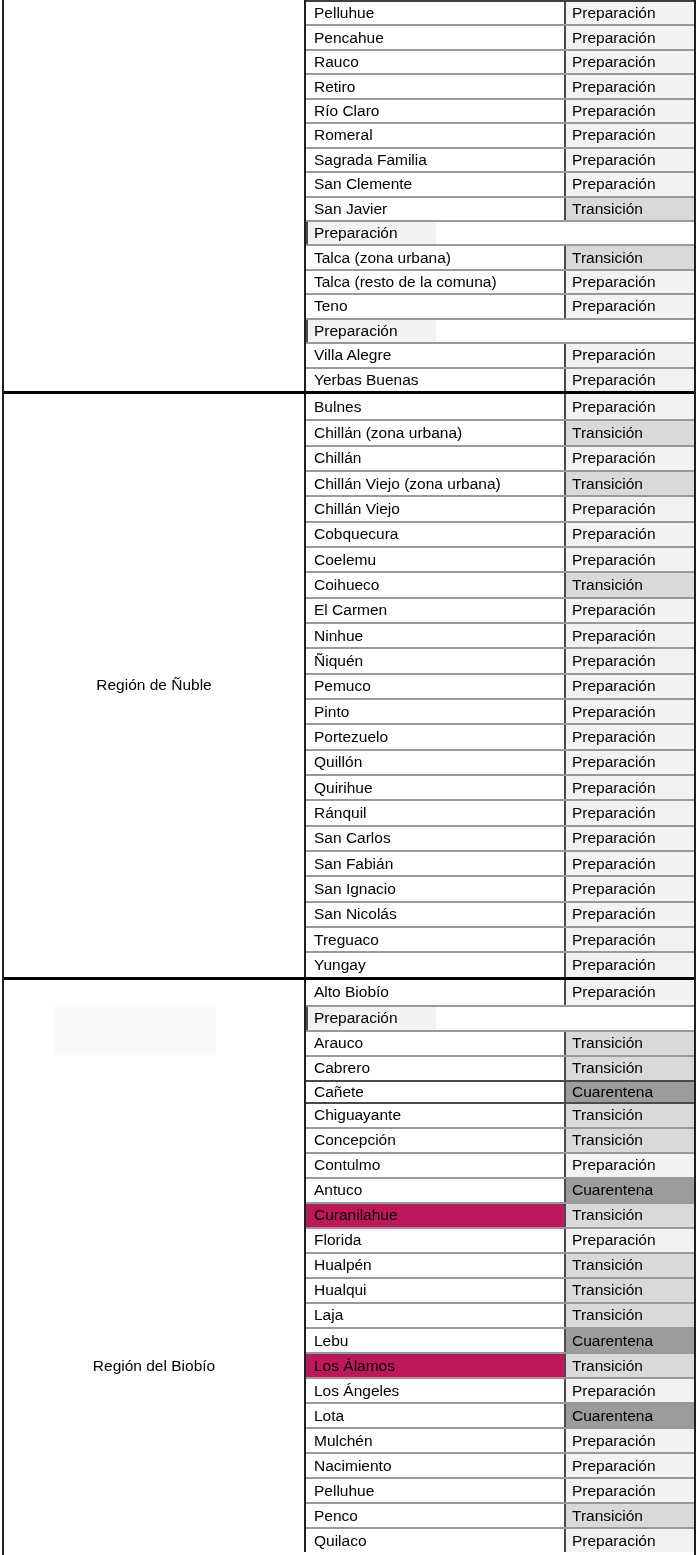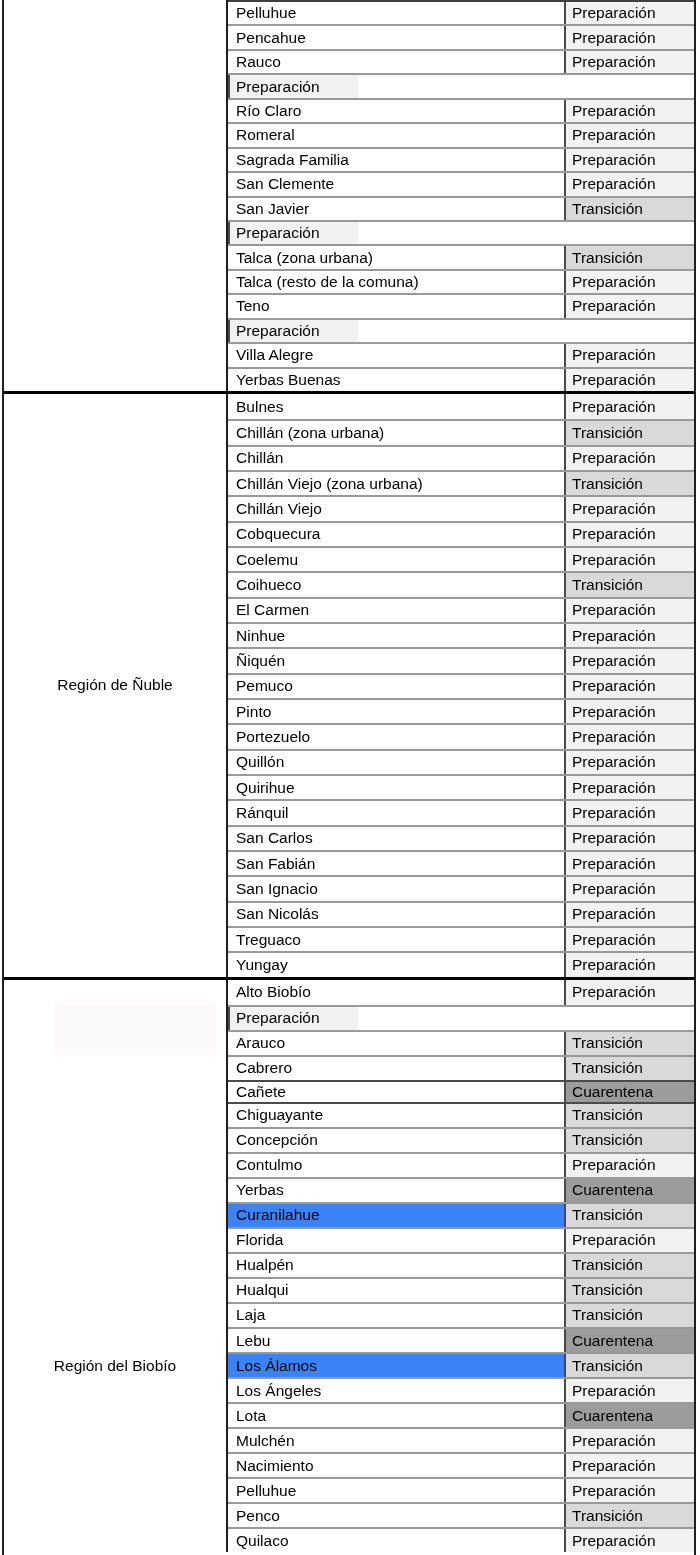--- a/index.html
+++ b/index.html
@@ -25,21 +25,21 @@
     background: #ffffff;
   }
   .section {
     display: flex;
     box-sizing: border-box;
   }
   .section.sep {
     border-top: 3px solid #000000;
   }
   .region-cell {
-    width: 224px;
+    width: 302px;
     flex-shrink: 0;
     box-sizing: border-box;
     border-right: 2px solid #1f1f1f;
     position: relative;
     background: #ffffff;
   }
   .region-label {
     position: absolute;
     left: 0;
     right: 0;
@@ -80,21 +80,21 @@
     flex: 1;
     min-width: 0;
     display: flex;
     align-items: center;
     padding-left: 8px;
     background: #ffffff;
     white-space: nowrap;
     overflow: hidden;
   }
   .row.highlight .commune {
-    background: #3b82f6;
+    background: #be185d;
   }
   .status {
     width: 130px;
     flex-shrink: 0;
     box-sizing: border-box;
     border-left: 2px solid #4a4a4a;
     display: flex;
     align-items: center;
     padding-left: 6px;
     white-space: nowrap;
@@ -122,20 +122,21 @@
         </div>
         <div class="row">
           <div class="commune">Pencahue</div>
           <div class="status" style="background: rgb(242, 242, 242); color: rgb(0, 0, 0);">Preparación</div>
         </div>
         <div class="row">
           <div class="commune">Rauco</div>
           <div class="status" style="background: rgb(242, 242, 242); color: rgb(0, 0, 0);">Preparación</div>
         </div>
         <div class="row">
+          <div class="commune">Retiro</div>
           <div class="status" style="background: rgb(242, 242, 242); color: rgb(0, 0, 0);">Preparación</div>
         </div>
         <div class="row">
           <div class="commune">Río Claro</div>
           <div class="status" style="background: rgb(242, 242, 242); color: rgb(0, 0, 0);">Preparación</div>
         </div>
         <div class="row">
           <div class="commune">Romeral</div>
           <div class="status" style="background: rgb(242, 242, 242); color: rgb(0, 0, 0);">Preparación</div>
         </div>
@@ -309,21 +310,21 @@
         </div>
         <div class="row">
           <div class="commune">Concepción</div>
           <div class="status" style="background: rgb(217, 217, 217); color: rgb(0, 0, 0);">Transición</div>
         </div>
         <div class="row">
           <div class="commune">Contulmo</div>
           <div class="status" style="background: rgb(242, 242, 242); color: rgb(0, 0, 0);">Preparación</div>
         </div>
         <div class="row">
-          <div class="commune">Yerbas</div>
+          <div class="commune">Antuco</div>
           <div class="status" style="background: rgb(156, 156, 156); color: rgb(0, 0, 0);">Cuarentena</div>
         </div>
         <div class="row highlight">
           <div class="commune">Curanilahue</div>
           <div class="status" style="background: rgb(217, 217, 217); color: rgb(0, 0, 0);">Transición</div>
         </div>
         <div class="row">
           <div class="commune">Florida</div>
           <div class="status" style="background: rgb(242, 242, 242); color: rgb(0, 0, 0);">Preparación</div>
         </div>

